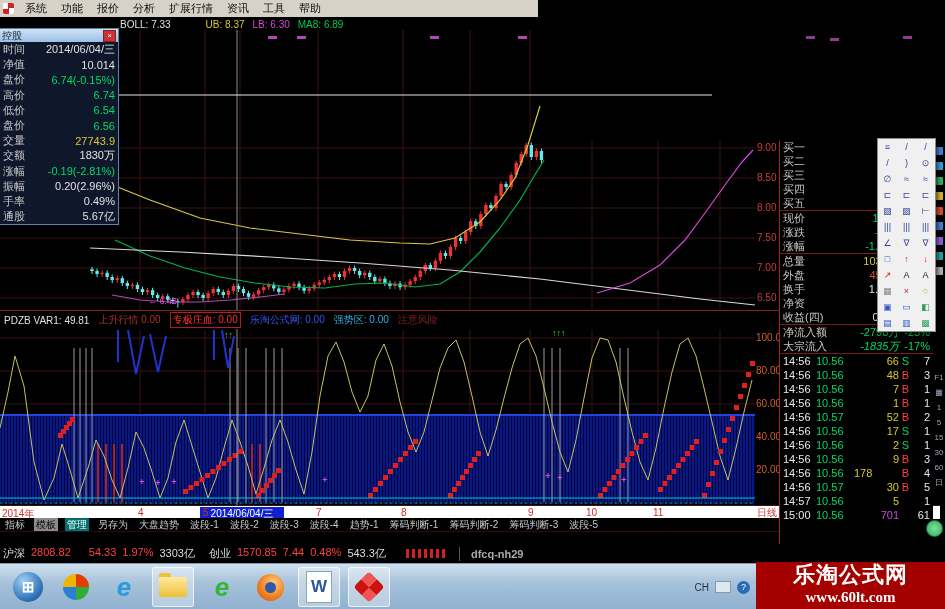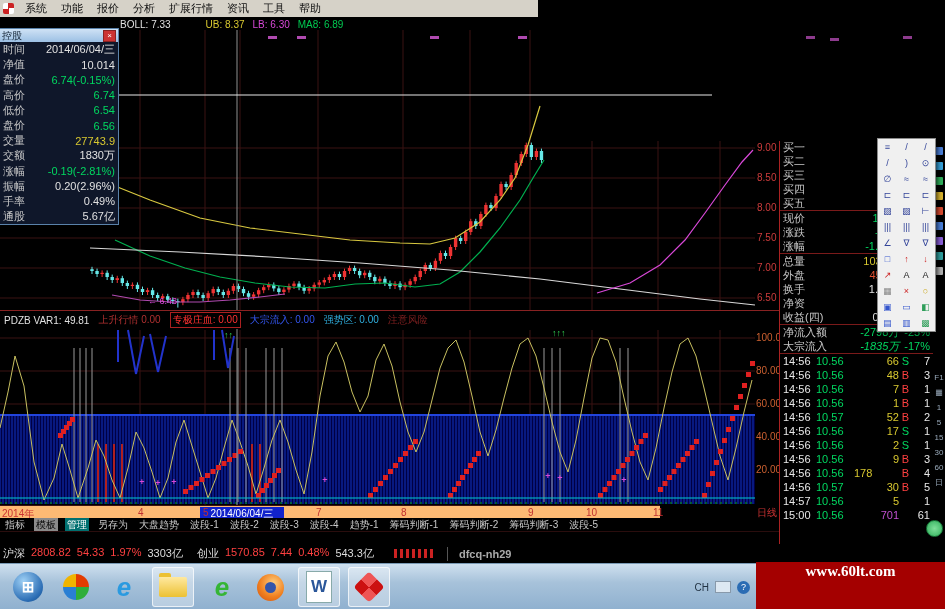--- a/index.html
+++ b/index.html
@@ -41,21 +41,21 @@
   
   #rstrip{position:absolute;left:933px;top:140px;width:12px;height:410px;z-index:4;}
   #rstrip .sq{width:8px;height:8px;margin:7px auto 0 auto;border-radius:1px;}
   #rstrip .bt{width:12px;height:15px;font-size:8px;color:#9ab;text-align:center;line-height:15px;}
   #green-call{position:absolute;left:926px;top:520px;width:15px;height:15px;border-radius:50%;
               background:radial-gradient(#7fe09a,#2fae5a);border:1px solid #1a7a3a;z-index:4;}
   
   #lheader{position:absolute;left:0;top:310px;width:780px;height:18px;z-index:2;border-top:1px solid #882222;
            font-size:10px;display:flex;align-items:center;gap:9px;padding-left:4px;white-space:nowrap;background:#000;}
   
-  #daterow{position:absolute;left:0;top:505px;width:660px;height:13px;z-index:2;background:#fdba74;
+  #daterow{position:absolute;left:0;top:505px;width:940px;height:13px;z-index:2;background:#ffffff;
            border-top:1px solid #3a1212;font-size:10px;}
   #daterow span{position:absolute;top:1px;}
   #datebox{position:absolute;left:200px;top:0px;width:84px;height:13px;background:#1122cc;color:#fff;
            text-align:center;font-size:10px;line-height:13px;}
   
   .tabsrow{position:absolute;left:0;width:779px;height:13px;z-index:2;background:#000;display:flex;
            align-items:center;gap:7px;font-size:10px;padding-left:3px;white-space:nowrap;overflow:hidden;
            border-bottom:1px solid #2a0d0d;}
   #tabs1{top:518px;} #tabs2{top:553px;align-items:center;}
   .tab{color:#c8c8c8;padding:0 2px;}
@@ -778,21 +778,21 @@
           <span class="lab">通股</span>
           <span class="val" style="color: rgb(224, 224, 224);">5.67亿</span>
         </div>
       </div>
   </div>
 
   <div id="lheader">
       <span style="color: rgb(224, 224, 224);">PDZB VAR1: 49.81</span>
       <span style="color: rgb(176, 48, 48);">上升行情 0.00</span>
       <span style="color: rgb(255, 48, 48); border: 1px solid rgb(170, 32, 32); padding: 0px 2px;">专极庄血: 0.00</span>
-      <span style="color: rgb(51, 85, 238);">大宗流入: 0.00</span>
+      <span style="color: rgb(51, 85, 238);">乐淘公式网: 0.00</span>
       <span style="color: rgb(48, 176, 224);">强势区: 0.00</span>
       <span style="color: rgb(128, 32, 32);">注意风险</span>
     </div>
 
   <div id="daterow">
     <span style="left:2px;color:#c33;">2014年</span>
     <span id="datebox">2014/06/04/三</span>
   <span style="left: 138px; color: rgb(192, 48, 48);">4</span>
       <span style="left: 203px; color: rgb(192, 48, 48);">5</span>
       <span style="left: 316px; color: rgb(192, 48, 48);">7</span>
@@ -826,21 +826,21 @@
       <span class="tab" style="color: rgb(232, 192, 48);">一致预期</span>
       <span class="tab" style="color: rgb(232, 96, 48);">综合资讯</span>
       <span class="tab" style="color: rgb(232, 96, 48);">网络资讯</span>
       <span class="tab" style="color: rgb(232, 96, 48);">行业资讯</span>
     </div>
 
   <div id="statusbar">
       <span style="display: flex; gap: 6px; margin-right: 8px;">
         <span style="color: rgb(221, 221, 221);">沪深</span>
         <span style="color: rgb(255, 64, 64);">2808.82</span>
-        <span style="color: rgb(255, 64, 64);">54.33</span>
+        <span style="color: rgb(255, 64, 64); margin-left: 12px;">54.33</span>
         <span style="color: rgb(255, 64, 64);">1.97%</span>
         <span style="color: rgb(221, 221, 221);">3303亿</span>
       </span>
       <span style="display: flex; gap: 6px; margin-right: 8px;">
         <span style="color: rgb(221, 221, 221);">创业</span>
         <span style="color: rgb(255, 64, 64);">1570.85</span>
         <span style="color: rgb(255, 64, 64);">7.44</span>
         <span style="color: rgb(255, 64, 64);">0.48%</span>
         <span style="color: rgb(221, 221, 221);">543.3亿</span>
       </span>
@@ -1098,16 +1098,17 @@
         <div class="pinwheel red"></div>
       </div>
     <div id="tray">
       <span>CH</span>
       <span class="kb"></span>
       <span class="help">?</span>
     </div>
   </div>
 
   <div id="watermark">
+    <div class="l1">乐淘公式网</div>
     <div class="l2">www.60lt.com</div>
   </div>
 
 </div>
 
 </body></html>

